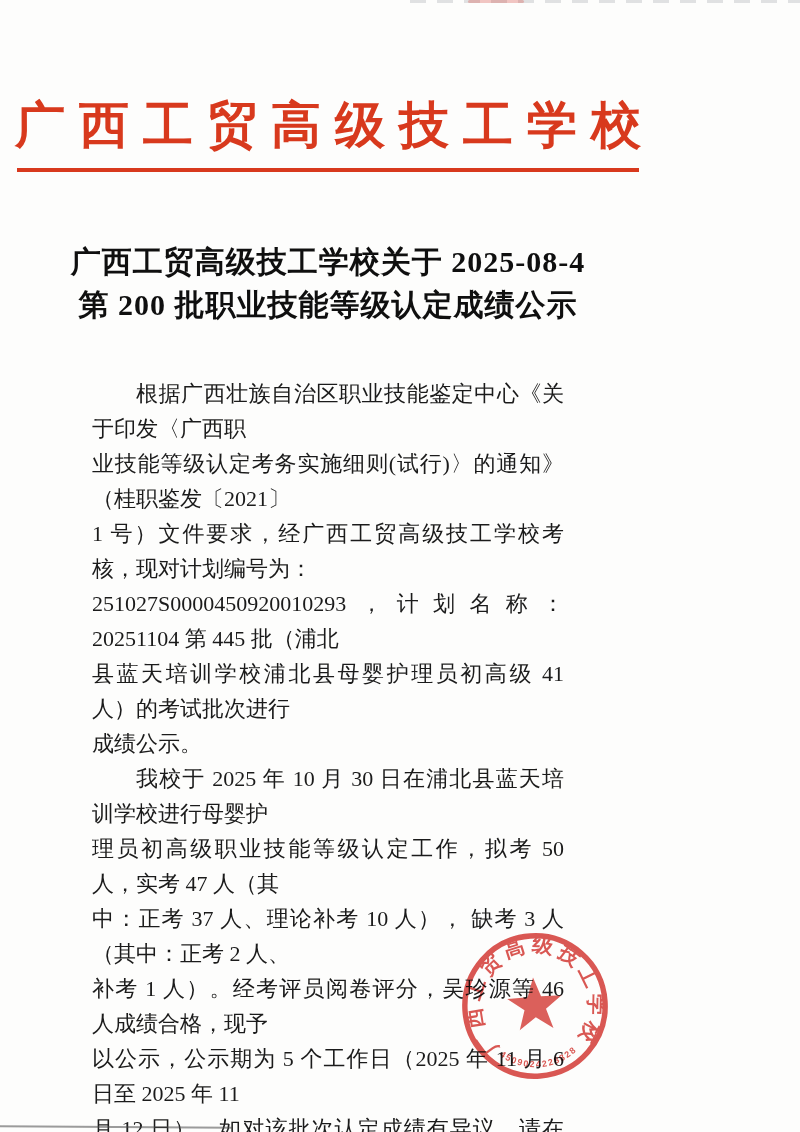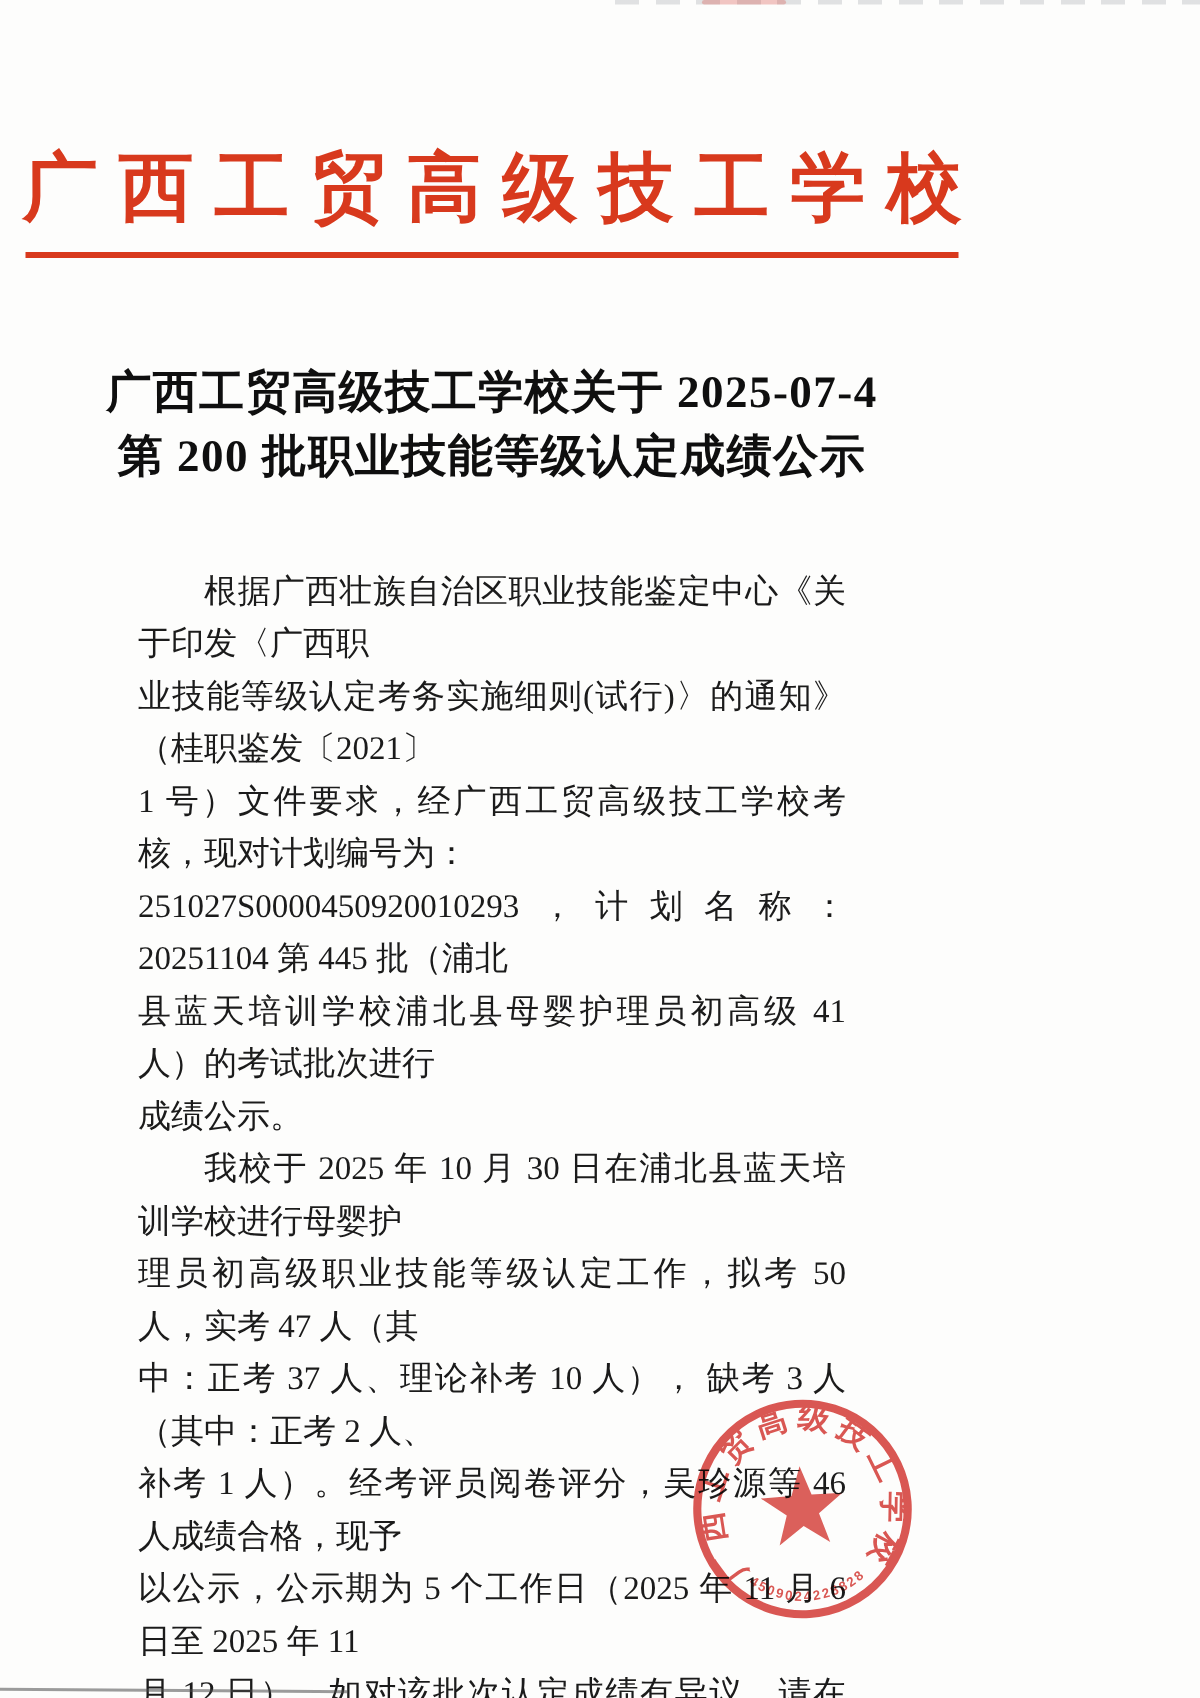--- a/index.html
+++ b/index.html
@@ -87,21 +87,21 @@
   <div class="artifact-top"></div>
   <div class="artifact-top-red"></div>
   <div class="artifact-bottom"></div>
 
   <header class="letterhead">
     <div class="letterhead-school">广西工贸高级技工学校</div>
     <div class="letterhead-rule"></div>
   </header>
 
   <h1 class="doc-title">
-    <span class="title-line">广西工贸高级技工学校关于 2025-07-4</span>
+    <span class="title-line">广西工贸高级技工学校关于 2025-08-4</span>
     <span class="title-line">第 200 批职业技能等级认定成绩公示</span>
   </h1>
 
   <main class="doc-body">
     <p class="para">根据广西壮族自治区职业技能鉴定中心《关于印发〈广西职
 业技能等级认定考务实施细则(试行)〉的通知》（桂职鉴发〔2021〕
 1 号）文件要求，经广西工贸高级技工学校考核，现对计划编号为：
 251027S0000450920010293，计划名称：20251104 第 445 批（浦北
 县蓝天培训学校浦北县母婴护理员初高级 41 人）的考试批次进行
 成绩公示。</p>

